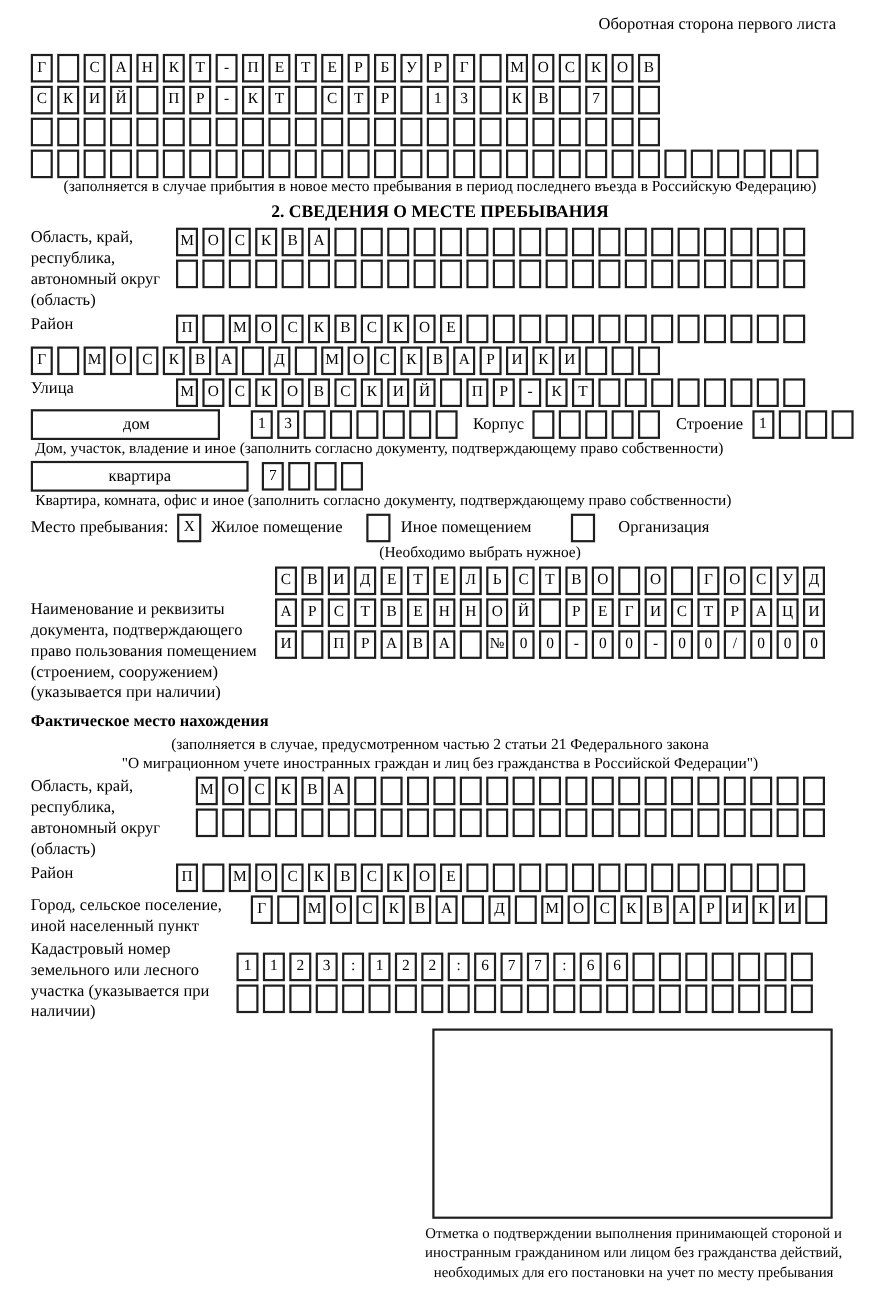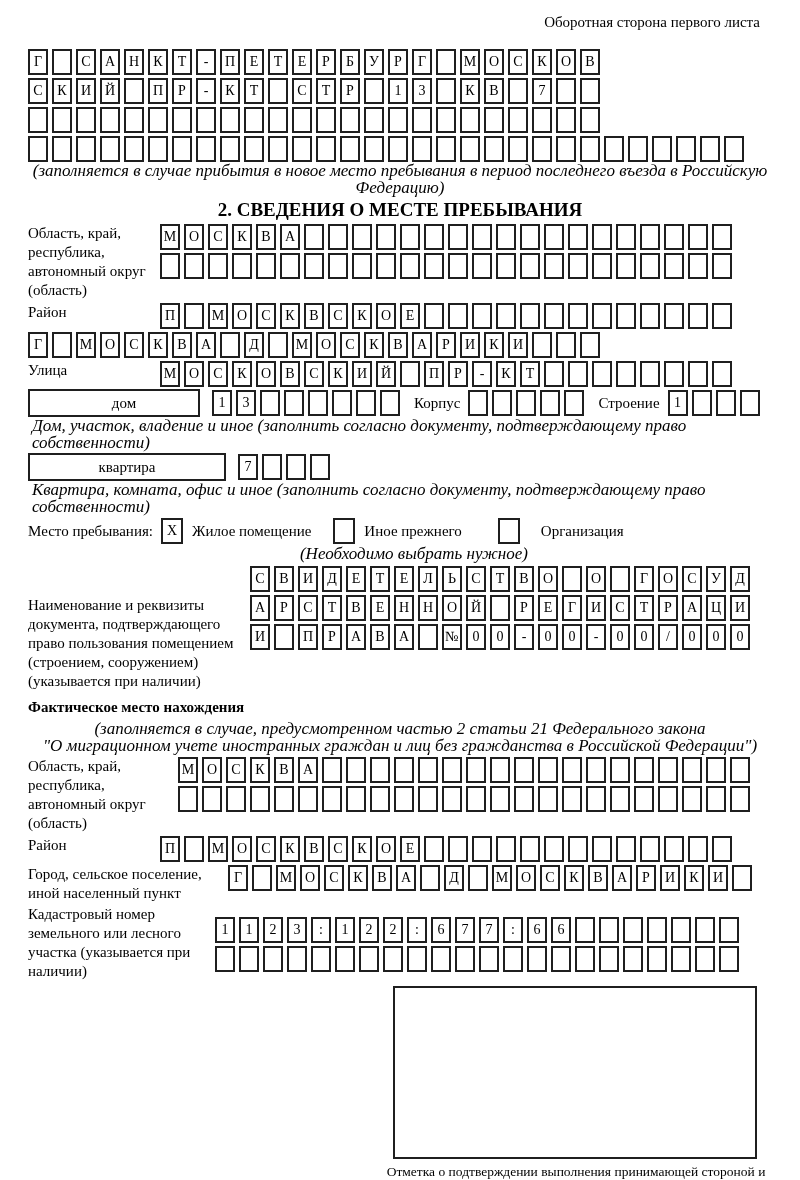--- a/index.html
+++ b/index.html
@@ -13,31 +13,31 @@
   .w145{width:145px;} .w132{width:132px;}
   .w150{width:150px;} .w200{width:200px;} .w222{width:222px;margin-top:30px;} .w187{width:187px;}
 
   .rows{display:flex;flex-direction:column;gap:3px;}
   .cells{display:flex;gap:4px;}
   .cell{box-sizing:border-box;flex:none;width:20px;height:26px;border:2px solid #1f1f1f;
         display:flex;align-items:center;justify-content:center;
         font-size:14px;line-height:1;background:#fff;}
   .cb{width:22px;}
 
-  .note{font-size:17px;line-height:17px;font-style:italic;}
+  .note{font-size:14px;line-height:17px;}
   .center{text-align:center;}
-  .sec-title{text-align:center;font-weight:bold;font-size:19px;margin-top:3px;line-height:21px;}
+  .sec-title{text-align:center;font-weight:bold;font-size:16px;margin-top:3px;line-height:21px;}
   .sub-title{text-align:left;font-weight:bold;font-size:15px;margin-top:7px;line-height:19px;}
 
   .mt18{margin-top:18px;} .mt4{margin-top:4px;}
   .mt3{margin-top:3px;} .mt2{margin-top:2px;}
 
   .widebox{box-sizing:border-box;border:2px solid #1f1f1f;height:28px;display:flex;
            align-items:center;justify-content:center;font-size:15px;flex:none;background:#fff;}
-  .house-type{width:172px;margin-right:12px;padding-left:20px;}
+  .house-type{width:172px;margin-right:28px;padding-left:20px;}
   .apt-type{width:198px;margin-right:12px;}
   .inline-label{font-size:15px;line-height:28px;margin:0 8px 0 14px;flex:none;}
 
   .stay-label{font-size:15px;line-height:27px;flex:none;margin-right:8px;}
   .opt-label{font-size:15px;line-height:27px;flex:none;margin:0 22px 0 9px;}
   .stay-note{margin-left:200px;width:300px;text-align:right;}
 
   .conf-box{box-sizing:border-box;border:2px solid #1f1f1f;width:364px;height:173px;
             margin-left:365px;margin-top:5px;background:#fff;}
   .conf-note{width:436px;margin-left:330px;text-align:center;font-size:13.5px;line-height:18px;margin-top:4px;}
@@ -357,21 +357,21 @@
         <div class="cell"></div>
       </div>
   </div>
   <div class="note" style="margin-left:4px">Квартира, комната, офис и иное (заполнить согласно документу, подтверждающему право собственности)</div>
 
   <div class="frow mt3">
     <div class="stay-label">Место пребывания:</div>
     <div class="cell cb">X</div>
     <div class="opt-label">Жилое помещение</div>
     <div class="cell cb"></div>
-    <div class="opt-label">Иное прежнего</div>
+    <div class="opt-label">Иное помещением</div>
     <div class="cell cb" style="margin-left:14px"></div>
     <div class="opt-label" style="margin-left:21px">Организация</div>
   </div>
   <div class="note stay-note">(Необходимо выбрать нужное)</div>
 
   <div class="frow mt4">
     <div class="flabel w222">Наименование и реквизиты документа, подтверждающего право пользования помещением (строением, сооружением) (указывается при наличии)</div>
     <div class="rows">
       <div class="cells">
           <div class="cell">С</div>

